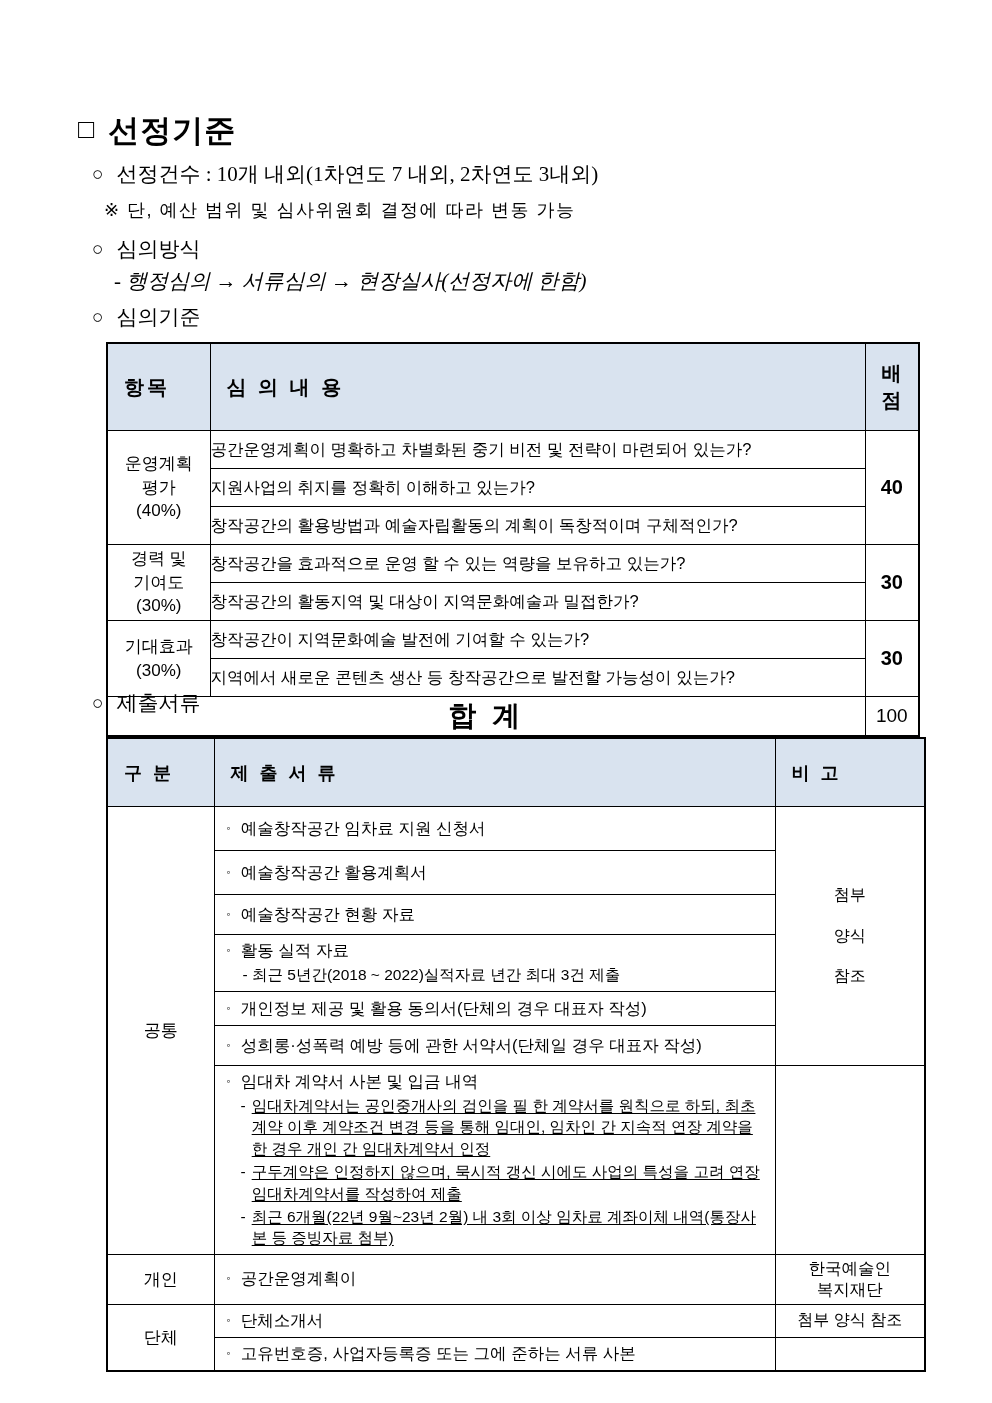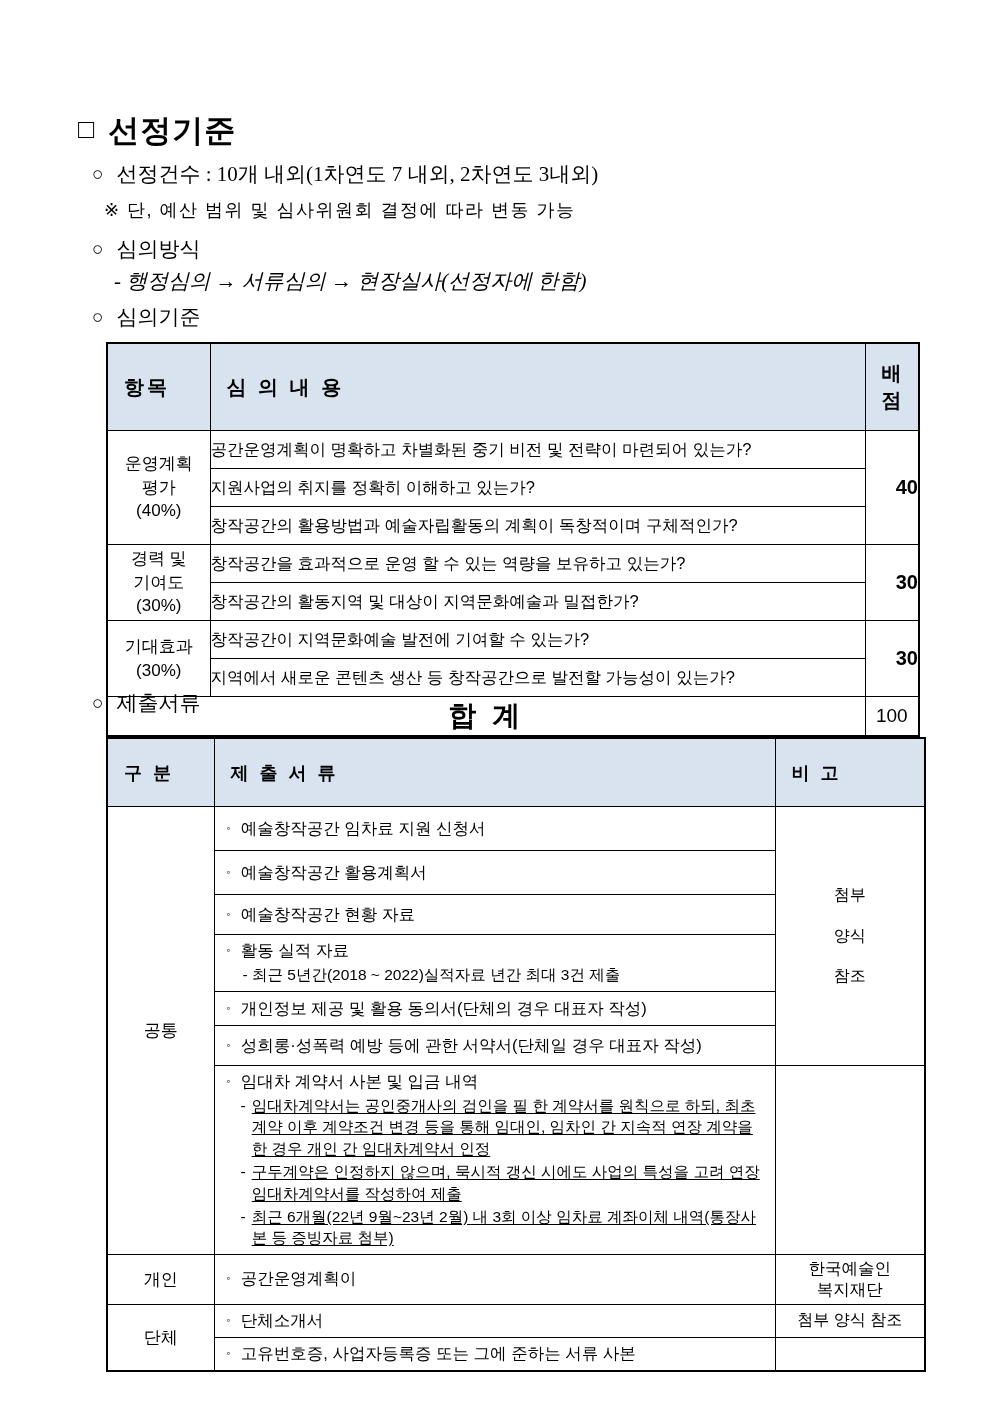--- a/index.html
+++ b/index.html
@@ -28,21 +28,21 @@
   .tbl,.tbl th,.tbl td{border:1.7px solid #000;}
   .tbl{border-width:2.5px;}
   .tbl th{background:#d9e3ef;font-weight:700;text-align:left;vertical-align:middle;padding:16px;}
   .tbl td{vertical-align:middle;padding:0;}
 
   
   .criteria{left:106px;top:342px;width:812px;}
   .criteria th{height:30px;font-size:20px;letter-spacing:3px;}
   .criteria td.item{font-size:16.5px;text-align:left;height:37px;}
   .criteria td.cat{text-align:center;font-size:17px;white-space:pre-line;line-height:1.4;}
-  .criteria td.score{text-align:right;font-size:20px;font-weight:600;margin-left:48px;}
+  .criteria td.score{text-align:center;font-size:20px;font-weight:600;margin-left:48px;}
   .criteria td.tlabel{height:30px;text-align:center;font-weight:700;font-size:28px;letter-spacing:4px;}
   .criteria td.tscore{text-align:center;font-size:19px;font-weight:400;margin-top:29px;}
 
   
   .docs{left:106px;top:737px;width:818px;}
   .docs th{height:35px;font-size:18px;letter-spacing:3px;}
   .docs td.group{text-align:center;font-size:17px;}
   .docs td.doc{text-align:left;font-size:16.5px;padding:5px 8px 5px 12px;}
   .doc-line{display:flex;gap:10px;align-items:baseline;}
   .doc-line .blt{font-size:12px;transform:translateY(-2px);}

